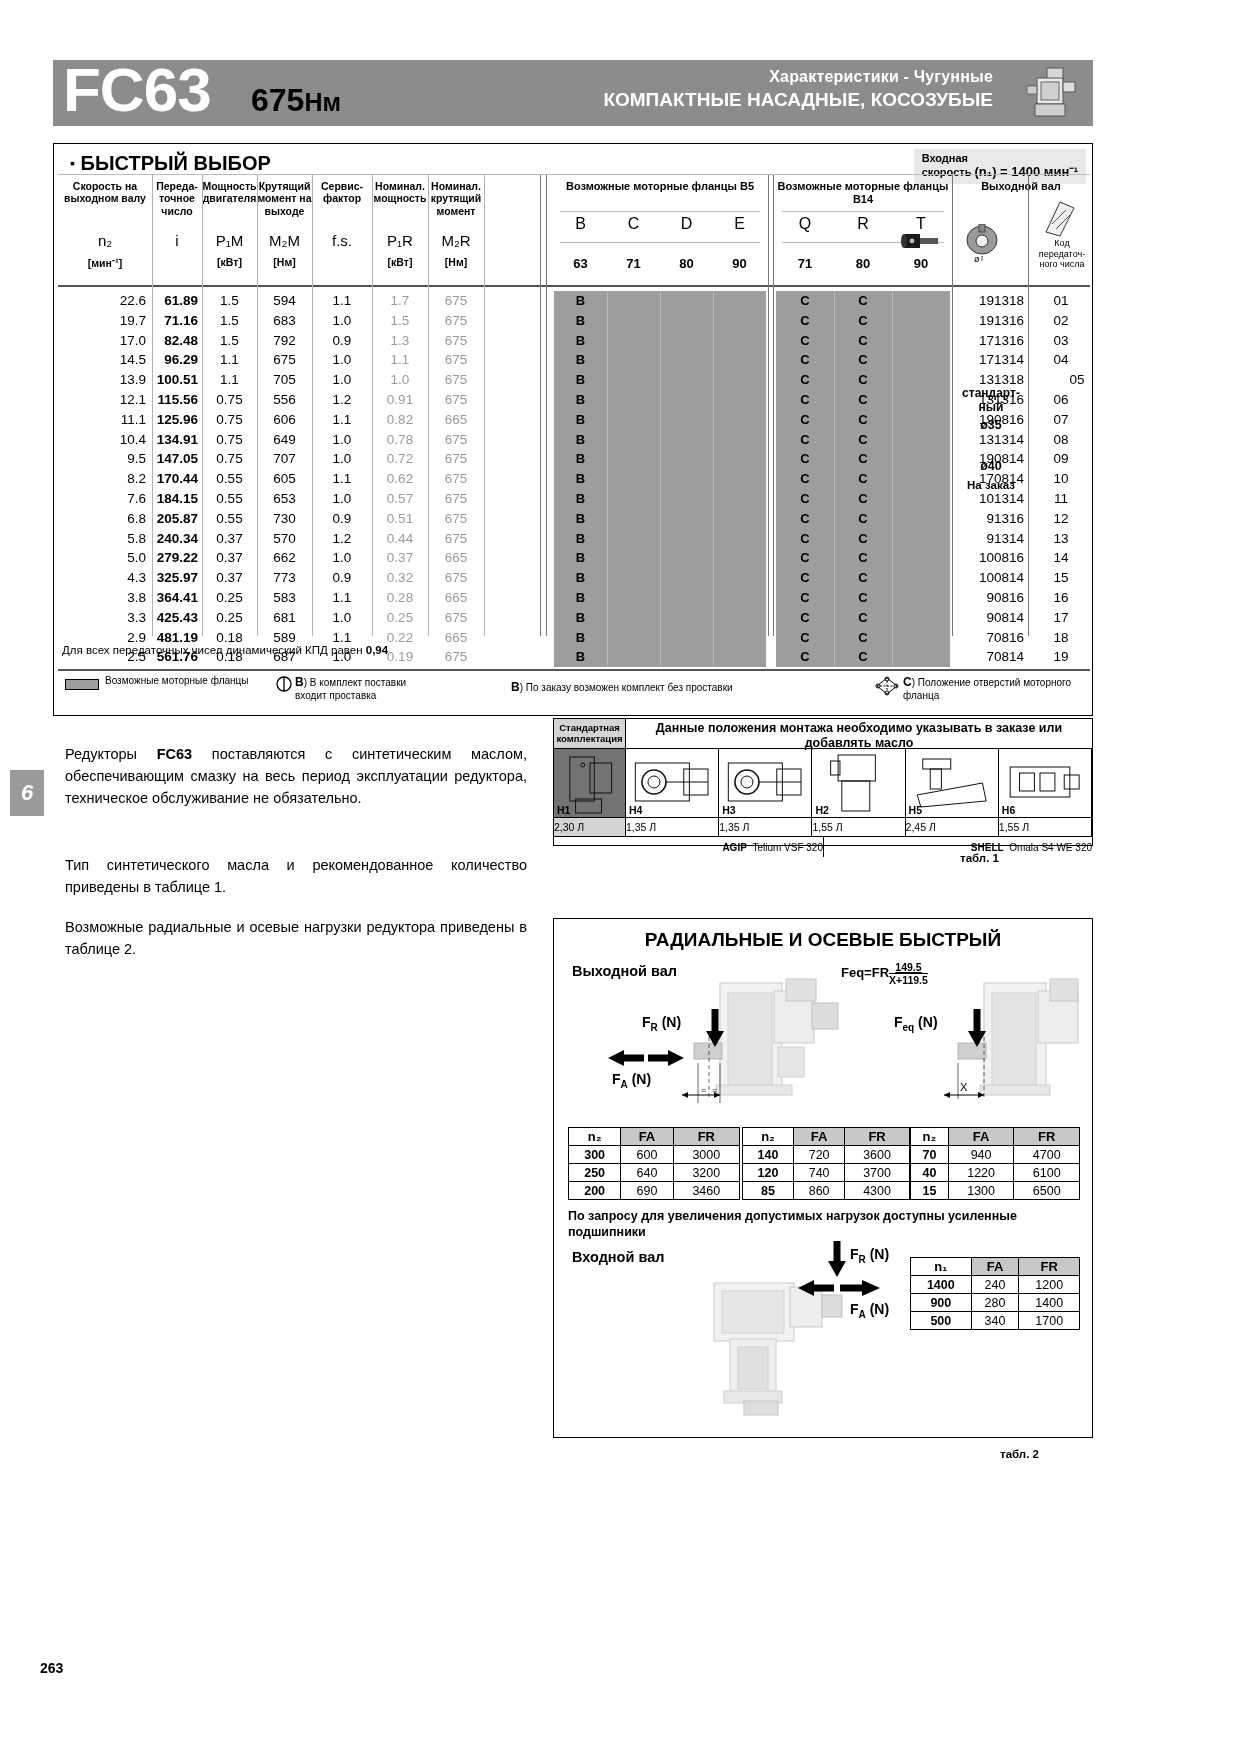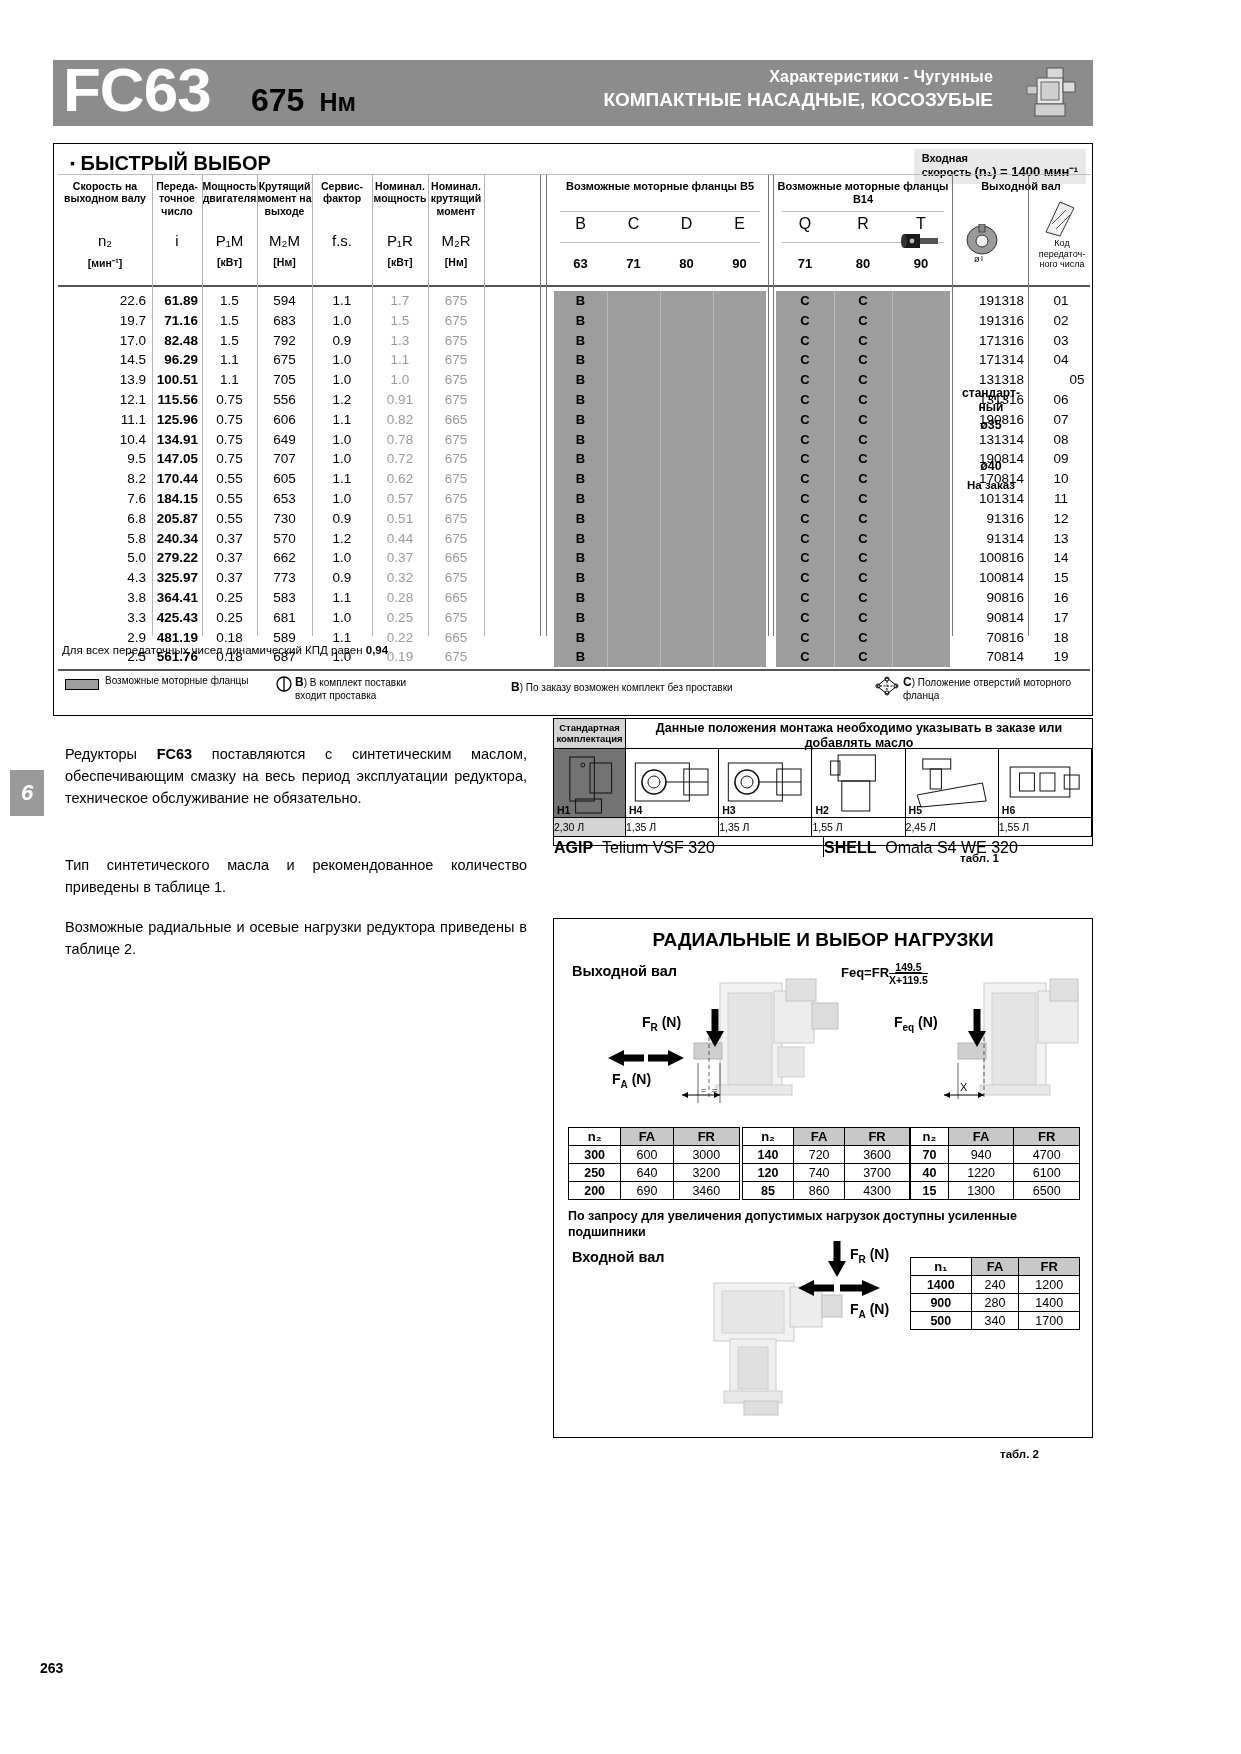--- a/index.html
+++ b/index.html
@@ -20,21 +20,21 @@
   }
   .hdr-model {
     position: absolute; left: 10px; top: -6px;
     font-size: 62px; font-weight: bold; color: #fff;
     letter-spacing: -1px; font-family: "Liberation Sans", sans-serif;
   }
   .hdr-torque {
     position: absolute; left: 198px; top: 22px;
     font-size: 32px; font-weight: bold; color: #000;
   }
-  .hdr-torque .unit { font-size: 25px; margin-left: 15px; }
+  .hdr-torque .unit { font-size: 25px; }
   .hdr-right {
     position: absolute; right: 100px; top: 8px;
     text-align: right; color: #fff;
   }
   .hdr-line1 { font-size: 16px; font-weight: bold; letter-spacing: .2px; }
   .hdr-line2 { font-size: 19px; font-weight: bold; margin-top: 3px; }
   .hdr-icon {
     position: absolute; right: 14px; top: 4px; width: 62px; height: 58px;
   }
 
@@ -140,21 +140,21 @@
     position: absolute; left: 3px; bottom: 1px; font-size: 10.5px; font-weight: bold;
   }
   .mqty {
     position: absolute; top: 98px; height: 19px;
     border-right: 1px solid #000; border-top: 1px solid #000;
     font-size: 10.5px; text-align: left; line-height: 19px;
   }
   .mqty.first { background: #d4d4d4; font-weight: normal; }
   .moil {
     position: absolute; top: 117px; height: 21px; border-top: 1px solid #000;
-    font-size: 16px; text-align: left; line-height: 21px;
+    font-size: 10px; text-align: right; line-height: 21px;
   }
   .tbl-cap { position: absolute; font-size: 11.5px; font-weight: bold; }
 
   
   .lbox {
     position: absolute; left: 553px; top: 918px; width: 540px; height: 520px;
     border: 1px solid #000;
   }
   .lbox-title {
     position: absolute; left: 0; top: 10px; width: 100%;
@@ -656,21 +656,21 @@
   <div class="moil" style="left:0;width:270px;border-right:1px solid #000">
     <b>AGIP</b>&nbsp;&nbsp;<span>Telium VSF 320</span>
   </div>
   <div class="moil" style="left:270px;width:268px">
     <b>SHELL</b>&nbsp;&nbsp;<span>Omala S4 WE 320</span>
   </div>
 </div>
 <div class="tbl-cap" style="left:960px;top:852px">табл. 1</div>
 
 <div class="lbox">
-  <div class="lbox-title">РАДИАЛЬНЫЕ И ВЫБОР НАГРУЗКИ</div>
+  <div class="lbox-title">РАДИАЛЬНЫЕ И ОСЕВЫЕ БЫСТРЫЙ</div>
 
   <div class="subttl" style="left:18px;top:44px">Выходной вал</div>
 
   <div class="feq" style="left:287px;top:42px">
     <span>Feq=FR</span><span class="frac"><span class="n">149.5</span><span>X+119.5</span></span>
   </div>
 
   <svg style="position:absolute;left:120px;top:58px" width="220" height="150">
     <rect x="46" y="6" width="62" height="110" fill="#f2f2f2" stroke="#c9c9c9"></rect>
     <rect x="54" y="16" width="44" height="92" fill="#e4e4e4" stroke="#d0d0d0"></rect>

